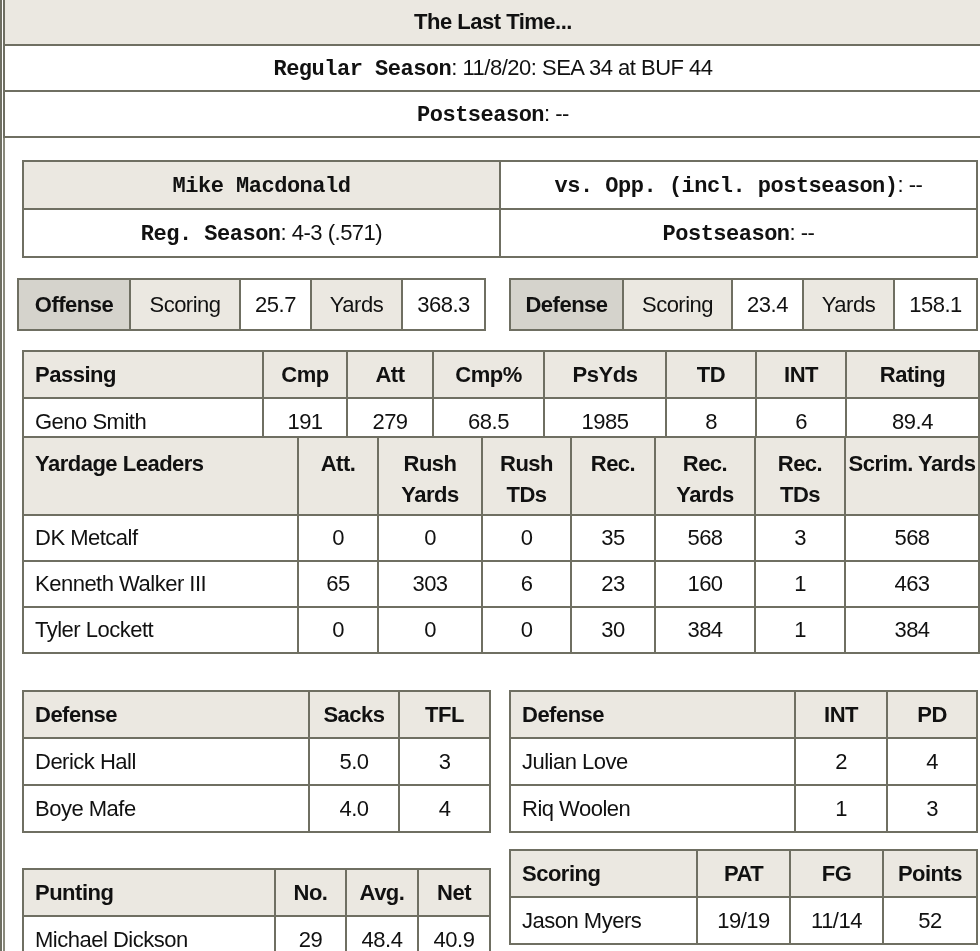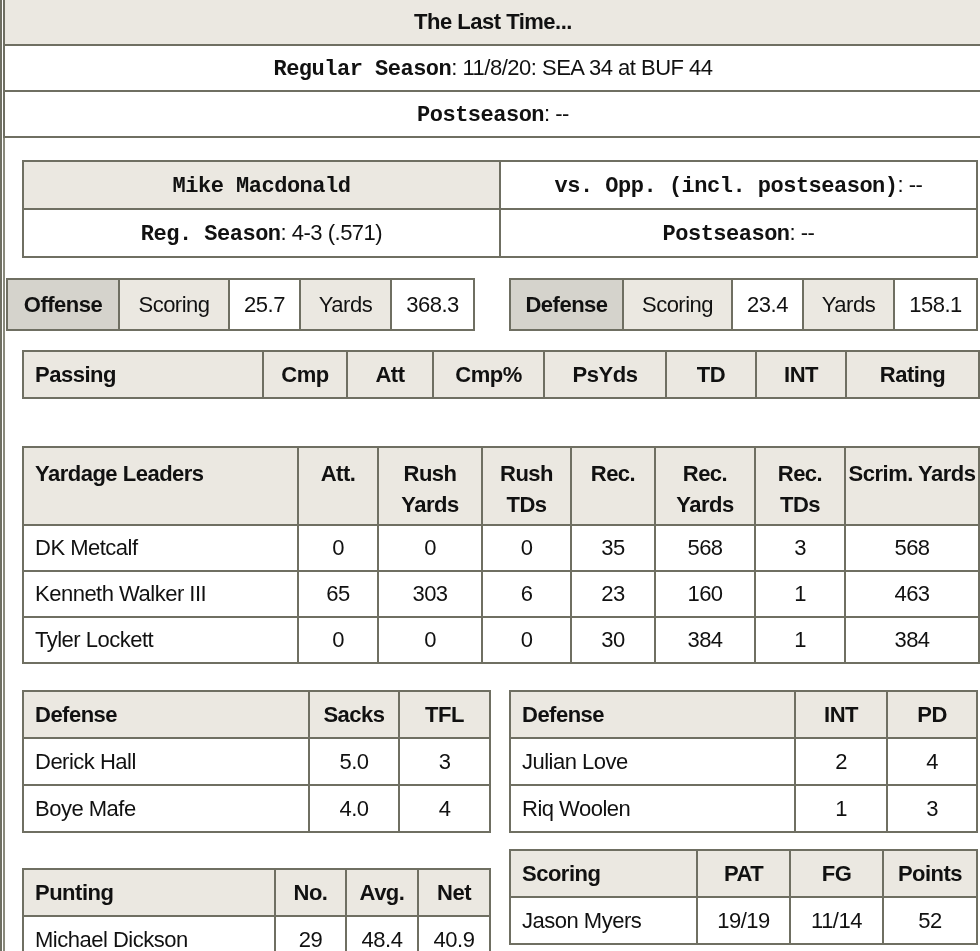--- a/index.html
+++ b/index.html
@@ -31,28 +31,28 @@
     .center { text-align: center; }
     b { font-weight: bold; font-family: Liberation Mono, monospace; }
 
     #top { left: 3px; top: -2px; width: 980px; }
     #top td { height: 46px; text-align: center; }
     #top tr:first-child td { background: #ebe8e1; font-weight: bold; }
 
     #coach { left: 22px; top: 160px; width: 956px; }
     #coach td { height: 48px; text-align: center; width: 50%; }
 
-    #off { left: 6px; top: 278px; width: 467px; }
+    #off { left: 17px; top: 278px; width: 467px; }
     #def { left: 509px; top: 278px; width: 467px; }
     #off td, #def td { height: 51px; text-align: center; }
 
     #pass { left: 22px; top: 350px; width: 956px; }
     #pass th, #pass td { height: 47px; margin-left: 18px; }
 
-    #yard { left: 22px; top: 446px; width: 956px; padding-left: 11px; }
+    #yard { left: 22px; top: 436px; width: 956px; padding-left: 11px; }
     #yard th { height: 78px; vertical-align: top; padding-top: 10px; line-height: 31px; white-space: normal; }
     #yard td { height: 46px; }
 
     #defa { left: 22px; top: 690px; width: 467px; }
     #defb { left: 509px; top: 690px; width: 467px; }
     #defa th, #defb th, #defa td, #defb td { height: 47px; }
 
     #punt { left: 22px; top: 849px; width: 467px; margin-top: 19px; }
     #score { left: 509px; top: 849px; width: 467px; }
     #punt th, #score th, #punt td, #score td { height: 47px; }
@@ -142,20 +142,30 @@
       <tr>
     <th class="left">Passing</th>
     <th class="center">Cmp</th>
     <th class="center">Att</th>
     <th class="center">Cmp%</th>
     <th class="center">PsYds</th>
     <th class="center">TD</th>
     <th class="center">INT</th>
     <th class="center">Rating</th>
   </tr>
+  <tr>
+    <td class="left">Geno Smith</td>
+    <td class="center">191</td>
+    <td class="center">279</td>
+    <td class="center">68.5</td>
+    <td class="center">1985</td>
+    <td class="center">8</td>
+    <td class="center">6</td>
+    <td class="center">89.4</td>
+  </tr>
 </tbody>
   </table>
 
 <table id="yard">
   <colgroup>
       <col style="width:275px">
       <col style="width:80px">
       <col style="width:104px">
       <col style="width:89px">
       <col style="width:84px">

